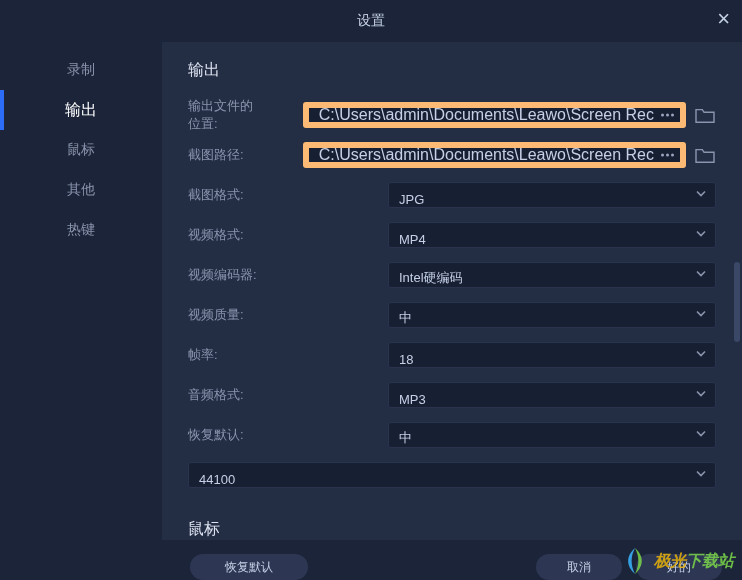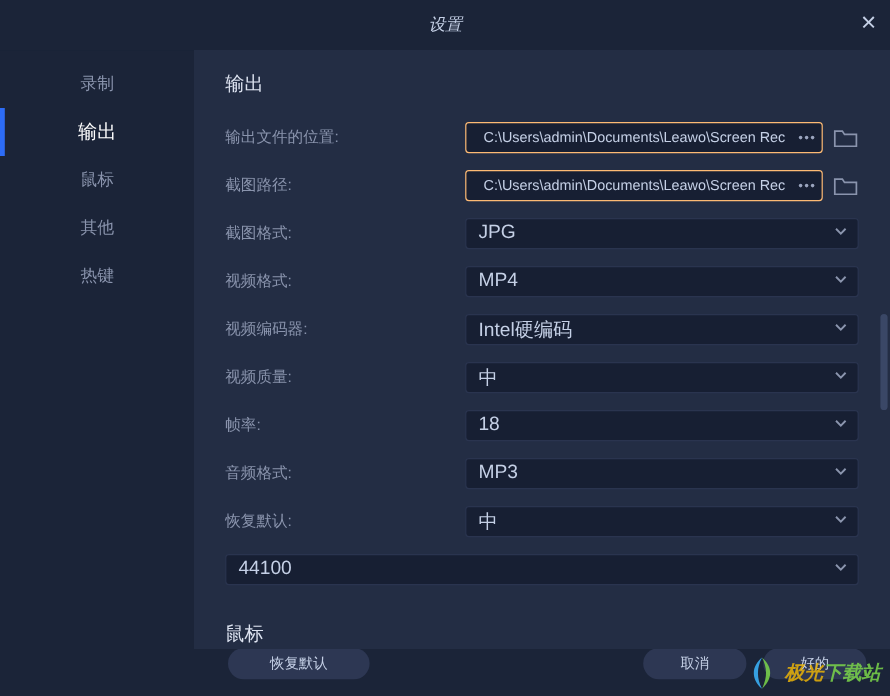--- a/index.html
+++ b/index.html
@@ -1,18 +1,18 @@
 <!DOCTYPE html>
 <html><head>
 <meta charset="utf-8">
 <style>
 * { margin: 0; padding: 0; box-sizing: border-box; font-family: "Microsoft YaHei", Arial, sans-serif; }
 body { width: 742px; height: 580px; background: #1b2438; color: #c5d0e6; overflow: hidden; position: relative; }
 
-.titlebar { height: 42px; display: flex; align-items: center; justify-content: center; position: relative; background: #1b2438; font-style: italic; }
+.titlebar { height: 42px; display: flex; align-items: center; justify-content: center; position: relative; background: #1b2438; }
 .titlebar .title { font-size: 14px; color: #c5d0e6; }
 .titlebar .close { position: absolute; right: 12px; top: 6px; font-size: 22px; color: #c5d0e6; cursor: pointer; font-weight: 300; }
 
 .main { display: flex; height: 498px; }
 
 .sidebar { width: 162px; background: #1b2438; padding-top: 8px; }
 .sidebar-item { height: 40px; display: flex; align-items: center; justify-content: center; font-size: 14px; color: #8a94ad; cursor: pointer; position: relative; }
 .sidebar-item.active { color: #fff; font-size: 16px; font-weight: 500; }
 .sidebar-item.active::before { content: ""; position: absolute; left: 0; top: 0; width: 4px; height: 100%; background: #2d6cf6; }
 
@@ -21,33 +21,33 @@
 .content::-webkit-scrollbar-thumb { background: #3a4766; border-radius: 4px; }
 .scroll-indicator { position: absolute; right: 2px; top: 220px; width: 6px; height: 80px; background: #3a4766; border-radius: 3px; }
 
 .section-title { font-size: 16px; color: #dde3f0; margin-bottom: 20px; }
 .section-title.sub { margin-top: 30px; margin-bottom: 14px; }
 
 .row { display: flex; align-items: center; margin-bottom: 12px; height: 28px; gap: 40px; }
 .row-label { width: 160px; font-size: 13px; color: #8a94ad; }
 .row-control { flex: 1; display: flex; align-items: center; gap: 8px; }
 
-.path-input { flex: 1; height: 26px; background: #171f33; border: 1px solid #fdba74; border-radius: 3px; color: #c5d0e6; font-size: 12px; padding: 0 26px 0 10px; position: relative; display: flex; align-items: center; overflow: hidden; white-space: nowrap; text-align: center; }
+.path-input { flex: 1; height: 26px; background: #171f33; border: 6px solid #fdba74; border-radius: 3px; color: #c5d0e6; font-size: 16px; padding: 0 26px 0 10px; position: relative; display: flex; align-items: center; overflow: hidden; white-space: nowrap; text-align: center; }
 .path-text { flex: 1; overflow: hidden; text-overflow: clip; }
 .path-ellipsis { position: absolute; right: 6px; top: 50%; transform: translateY(-50%); color: #c5d0e6; cursor: pointer; display: flex; gap: 2px; }
 .path-ellipsis span { width: 3px; height: 3px; background: #9aa4be; border-radius: 50%; display: inline-block; }
 
 .folder-icon { width: 22px; height: 18px; cursor: pointer; flex-shrink: 0; }
 .folder-icon svg { width: 100%; height: 100%; }
 
-.select { flex: 1; height: 26px; background: #171f33; border: 1px solid #2a344f; border-radius: 3px; color: #c5d0e6; font-size: 16px; padding: 0 26px 0 10px; display: flex; align-items: center; position: relative; cursor: pointer; }
+.select { flex: 1; height: 26px; background: #171f33; border: 1px solid #2a344f; border-radius: 3px; color: #c5d0e6; font-size: 13px; padding: 0 26px 0 10px; display: flex; align-items: flex-end; position: relative; cursor: pointer; }
 .select .chev { position: absolute; right: 8px; top: 50%; transform: translateY(-50%); }
 .select .chev svg { width: 12px; height: 12px; }
 
-.footer { height: 40px; background: #1b2438; display: flex; align-items: flex-start; padding: 0 20px; gap: 14px; position: relative; }
+.footer { height: 40px; background: #1b2438; display: flex; align-items: flex-end; padding: 0 20px; gap: 14px; position: relative; }
 .btn { height: 26px; border-radius: 13px; background: #2d3753; color: #c5d0e6; font-size: 12px; border: none; display: flex; align-items: center; justify-content: center; cursor: pointer; }
 .btn-restore { width: 118px; margin-left: 170px; }
 .btn-cancel { width: 86px; margin-left: auto; }
 .btn-ok { width: 86px; background: #2d3753; }
 
 .watermark { position: absolute; right: 8px; bottom: 4px; display: flex; align-items: center; gap: 4px; opacity: 0.85; pointer-events: none; }
 .watermark svg { width: 30px; height: 30px; }
 .watermark .wm-text { font-size: 16px; font-weight: bold; font-style: italic; }
 .wm-a { color: #eab308; }
 .wm-b { color: #7bd64a; }

